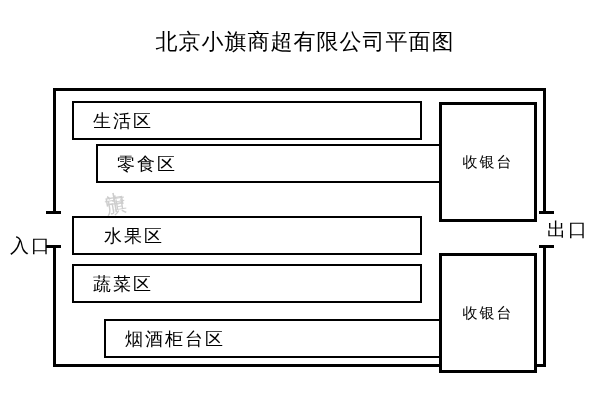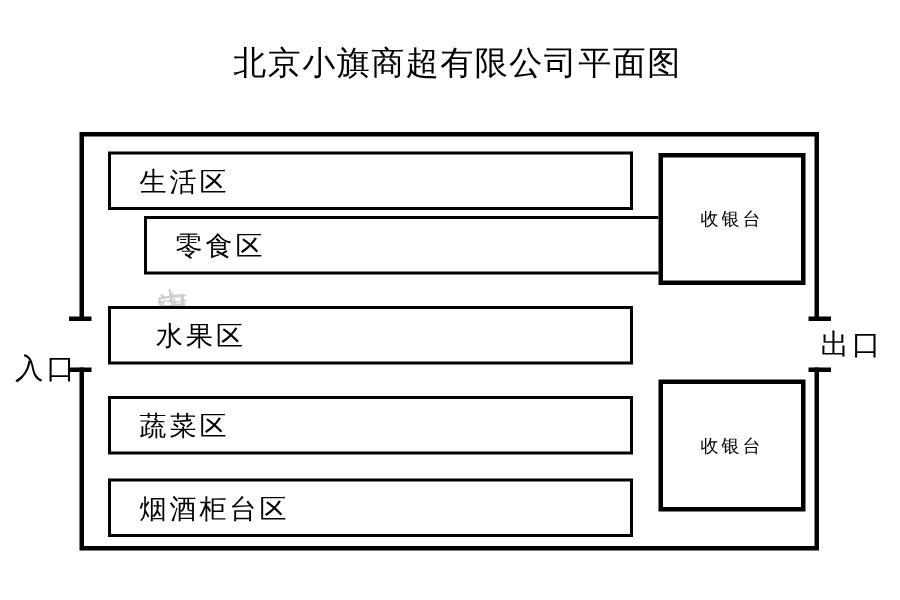--- a/index.html
+++ b/index.html
@@ -46,34 +46,34 @@
     display: flex;
     align-items: center;
     padding-left: 19px;
     font-size: 18px;
     letter-spacing: 2px;
     background: #ffffff;
     white-space: nowrap;
   }
   .zone-1 { top: 101px; }
   .zone-2 { top: 144px; margin-left: 24px; }
-  .zone-3 { top: 204px; padding-left: 30px; }
+  .zone-3 { top: 216px; padding-left: 30px; }
   .zone-4 { top: 264px; font-family: Liberation Serif, serif; }
-  .zone-5 { top: 319px; }
+  .zone-5 { top: 319px; margin-left: 32px; }
   .cashier-box {
     position: absolute;
     left: 439px;
     width: 98px;
-    height: 88px;
+    height: 120px;
     border: 3px solid #000000;
     box-sizing: border-box;
     display: flex;
     align-items: center;
     justify-content: center;
-    font-size: 12px;
+    font-size: 15px;
     letter-spacing: 2px;
     background: #ffffff;
     white-space: nowrap;
   }
   .cashier-top { top: 102px; }
   .cashier-bottom { top: 253px; }
   .wall-opening {
     position: absolute;
     top: 214px;
     width: 10px;

